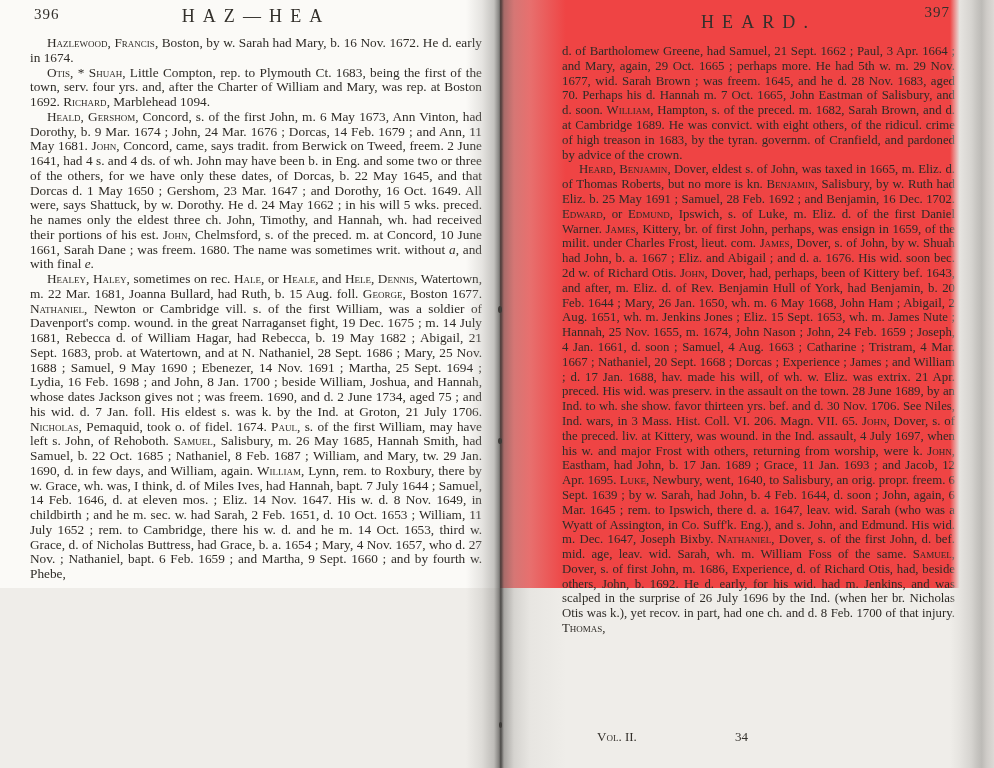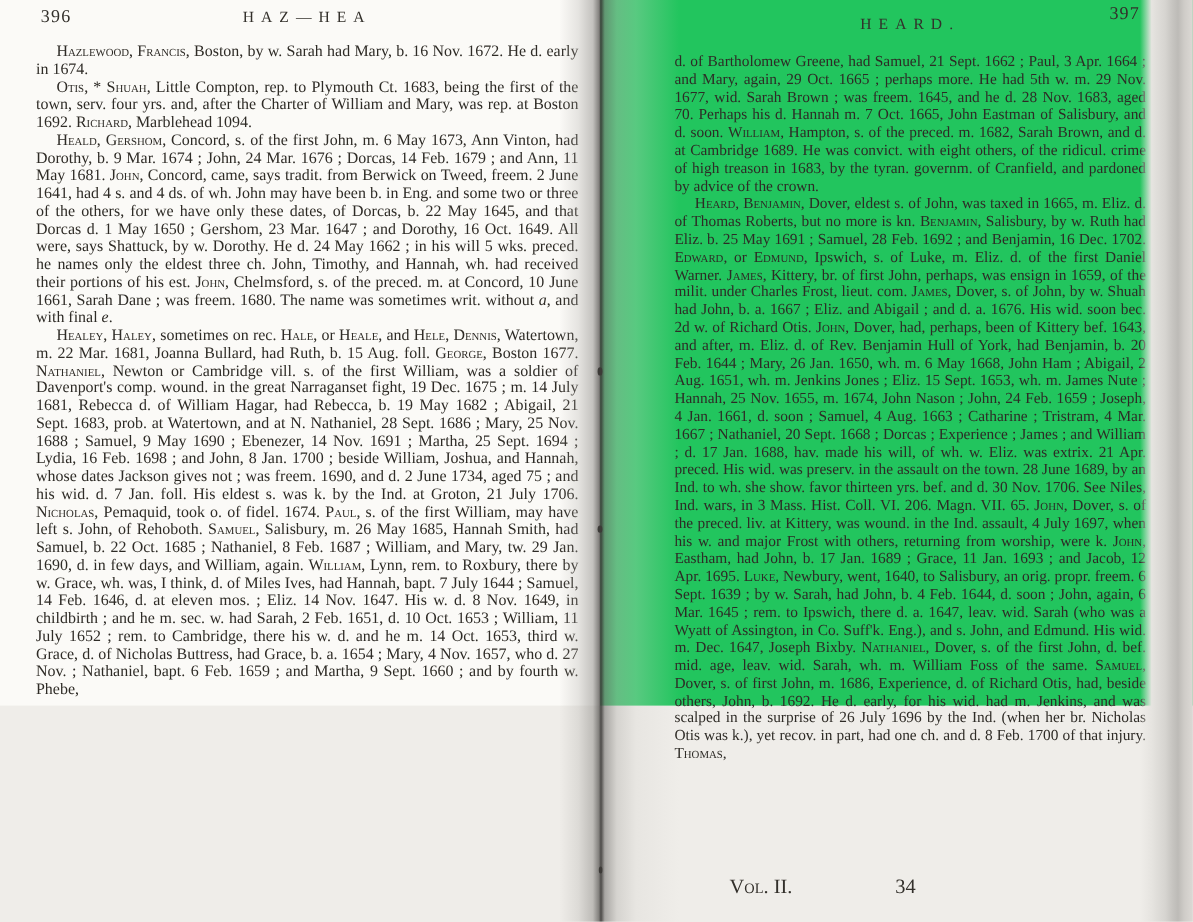--- a/index.html
+++ b/index.html
@@ -4,42 +4,42 @@
 <style>
   html,body{margin:0;padding:0;}
   body{
     width:994px;height:768px;overflow:hidden;position:relative;
     background:#efede9;
     font-family:"Liberation Serif","DejaVu Serif",serif;
     color:#2e2b26;
   }
   .page{position:absolute;top:0;height:588px;}
   .page-left{left:0;width:500px;background:#fbfaf7;}
-  .page-right{left:500px;width:494px;background:#22c55e;}
+  .page-right{left:500px;width:494px;background:#ef4444;}
 
   .head{position:relative;height:34px;}
   .pnum{font-size:15px;letter-spacing:1px;color:#33302b;}
-  .ptitle{letter-spacing:0.45em;font-size:13px;color:#33302b;}
+  .ptitle{letter-spacing:0.45em;font-size:18px;color:#33302b;}
 
   .page-left .pnum{position:absolute;left:34px;top:6px;}
   .page-left .ptitle{position:absolute;left:30px;top:6px;width:452px;text-align:center;}
 
   .page-right .pnum{position:absolute;right:44px;top:4px;}
   .page-right .ptitle{position:absolute;left:62px;top:12px;width:393px;text-align:center;}
 
   .pbody{position:absolute;text-align:justify;}
   .page-left .pbody{left:30px;top:36px;width:452px;font-size:13.3px;line-height:14.75px;}
   .page-right .pbody{left:62px;top:44px;width:393px;font-size:12.8px;line-height:14.8px;}
 
   .para{margin:0;padding:0;}
   .para.indent{text-indent:17px;}
   .sc{font-variant:small-caps;}
   .it{font-style:italic;}
 
-  .pagefoot{position:absolute;left:64px;top:729px;width:393px;height:18px;font-size:17px;color:#33302b;}
+  .pagefoot{position:absolute;left:53px;top:729px;width:393px;height:18px;font-size:13px;color:#33302b;}
   .vol{position:absolute;left:44px;}
   .sig{position:absolute;left:182px;}
 
   
   .gutter{
     position:absolute;left:466px;top:0;width:100px;height:768px;pointer-events:none;
     background:linear-gradient(90deg,
       rgba(185,183,179,0) 0%,
       rgba(178,176,172,0.30) 16%,
       rgba(150,148,144,0.55) 28%,

